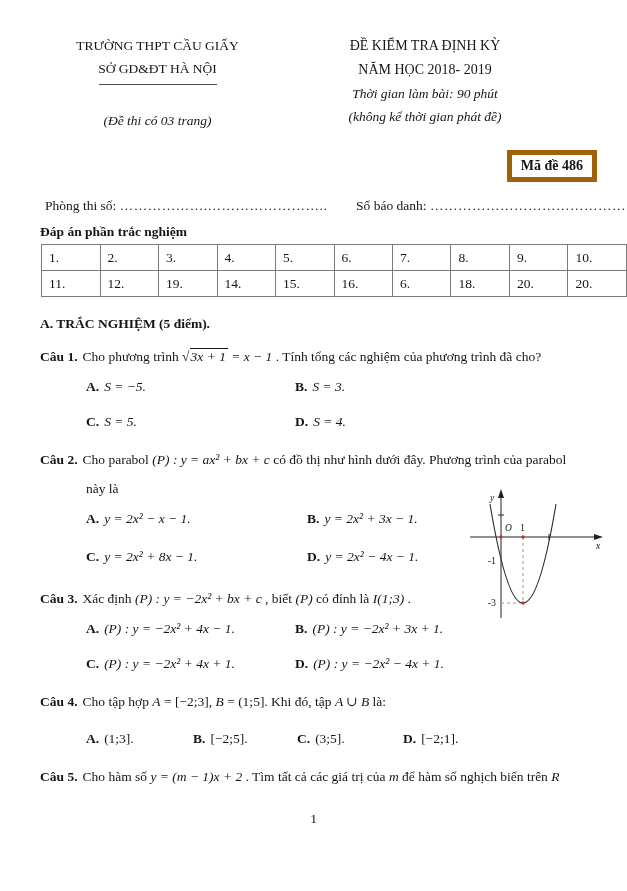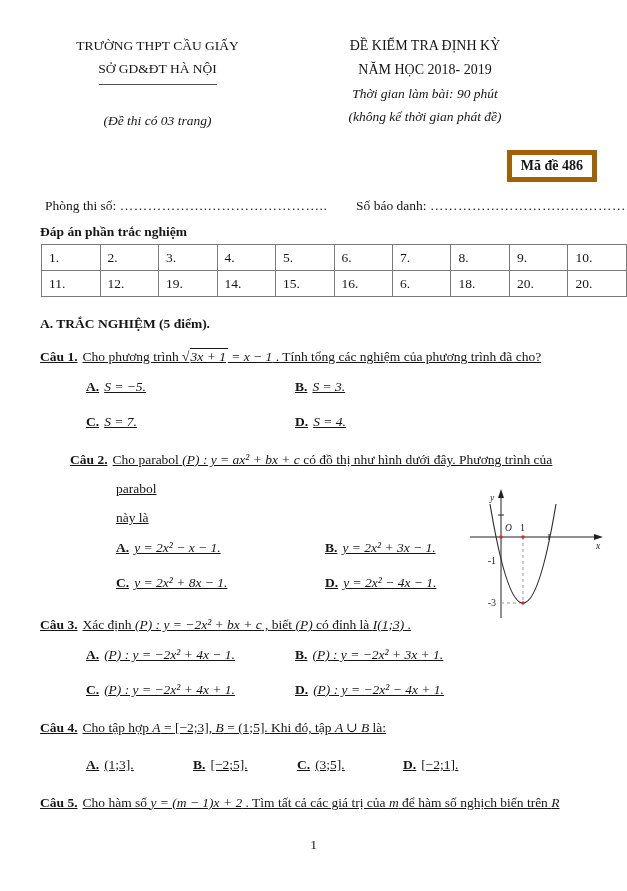--- a/index.html
+++ b/index.html
@@ -31,36 +31,36 @@
   .dots { letter-spacing:0.5px; color:#222; }
   
   .answers-title { font-weight:bold; margin:10px 0 4px 40px; }
   table.answers { border-collapse:collapse; margin-left:41px; table-layout:fixed; }
   table.answers td {
     border:1px solid #7a7a7a; width:51px; height:25px;
     padding:0 0 0 7px; vertical-align:middle; font-size:13.5px;
   }
   
   .section-title { font-weight:bold; margin:19px 0 0 40px; }
-  .content { padding:0 32px 0 40px;text-decoration:underline; }
+  .content { padding:0 32px 0 40px; }
   .question { margin-top:10px; }
   .q-body { margin:0; padding-left:46px; text-indent:-46px; line-height:29px; }
   .q-label { font-weight:bold; margin-right:5px; }
   .m { font-style:italic; }
   .options { display:grid; padding-left:46px; row-gap:9px; margin-top:3px; line-height:26px; }
   .cols-2 { grid-template-columns:209px 1fr; }
   .cols-4 { grid-template-columns:107px 104px 106px 1fr;margin-top:10px; }
   .opt b { font-weight:bold; margin-right:5px; }
   
   .sqrt { white-space:nowrap; }
   .sqrt .rad { font-style:normal; }
   .sqrt .radicand { border-top:1px solid #151515; font-style:italic; padding:0 2px 0 1px; }
   
-  .q2 { position:relative;margin-left:30px; }
-  .q2 .options { max-width:430px; }
+  .q2 { position:relative; }
+  .q2 .options { max-width:430px;gap:12px; }
   .graph { position:absolute; top:44px; right:-14px; width:142px; height:132px; }
   .graph text { font-family:"Liberation Serif",serif; fill:#222; }
   .glab { font-size:9.5px; font-style:italic; }
   .gnum { font-size:10px; }
   
   .page-num { text-align:center; margin-top:20px; }
 </style>
 </head>
 <body>
 
@@ -123,21 +123,21 @@
 
 <div class="section-title">A. TRẮC NGHIỆM (5 điểm).</div>
 
 <div class="content">
 
   <div class="question">
     <p class="q-body"><b class="q-label">Câu 1.</b><span><span>Cho phương trình </span><span class="sqrt"><span class="rad">√</span><span class="radicand">3x + 1</span></span><span class="m"> = x − 1</span><span> . Tính tổng các nghiệm của phương trình đã cho?</span></span></p>
     <div class="options cols-2">
         <div class="opt"><b>A.</b><span class="m">S = −5.</span></div>
         <div class="opt"><b>B.</b><span class="m">S = 3.</span></div>
-        <div class="opt"><b>C.</b><span class="m">S = 7.</span></div>
+        <div class="opt"><b>C.</b><span class="m">S = 5.</span></div>
         <div class="opt"><b>D.</b><span class="m">S = 4.</span></div>
       </div>
   </div>
 
   <div class="question q2">
     <p class="q-body"><b class="q-label">Câu 2.</b><span><span>Cho parabol </span><span class="m">(P) : y = ax² + bx + c</span><span> có đồ thị như hình dưới đây. Phương trình của parabol</span><br><span>này là</span></span></p>
     <div class="options cols-2">
         <div class="opt"><b>A.</b><span class="m">y = 2x² − x − 1.</span></div>
         <div class="opt"><b>B.</b><span class="m">y = 2x² + 3x − 1.</span></div>
         <div class="opt"><b>C.</b><span class="m">y = 2x² + 8x − 1.</span></div>

